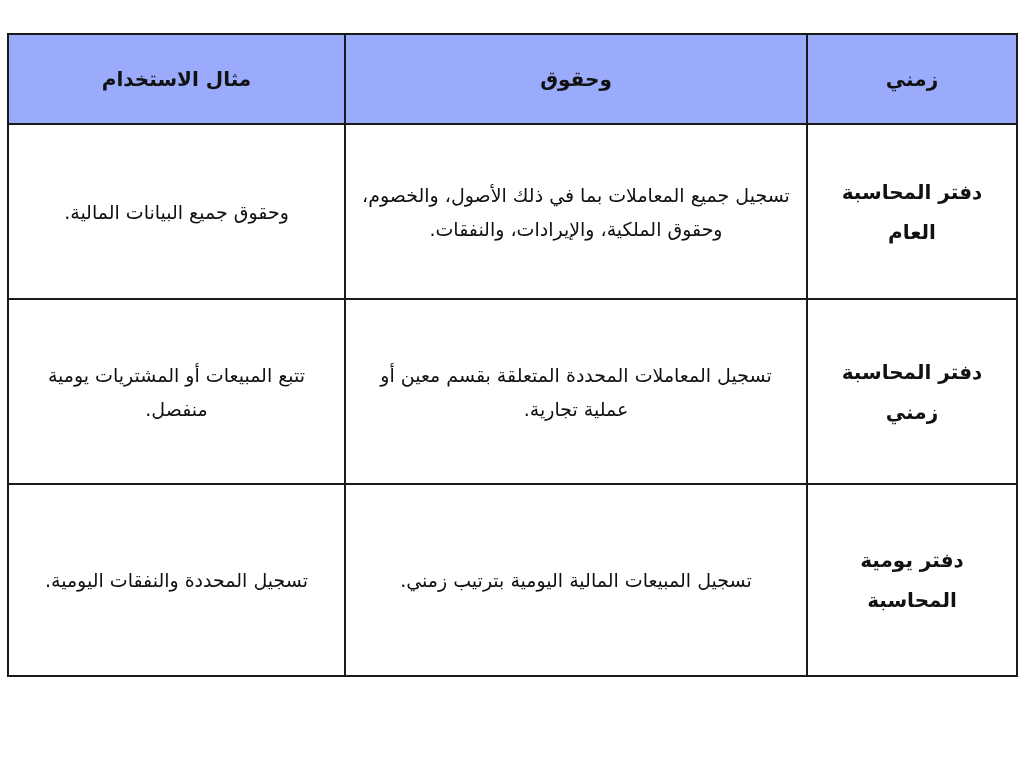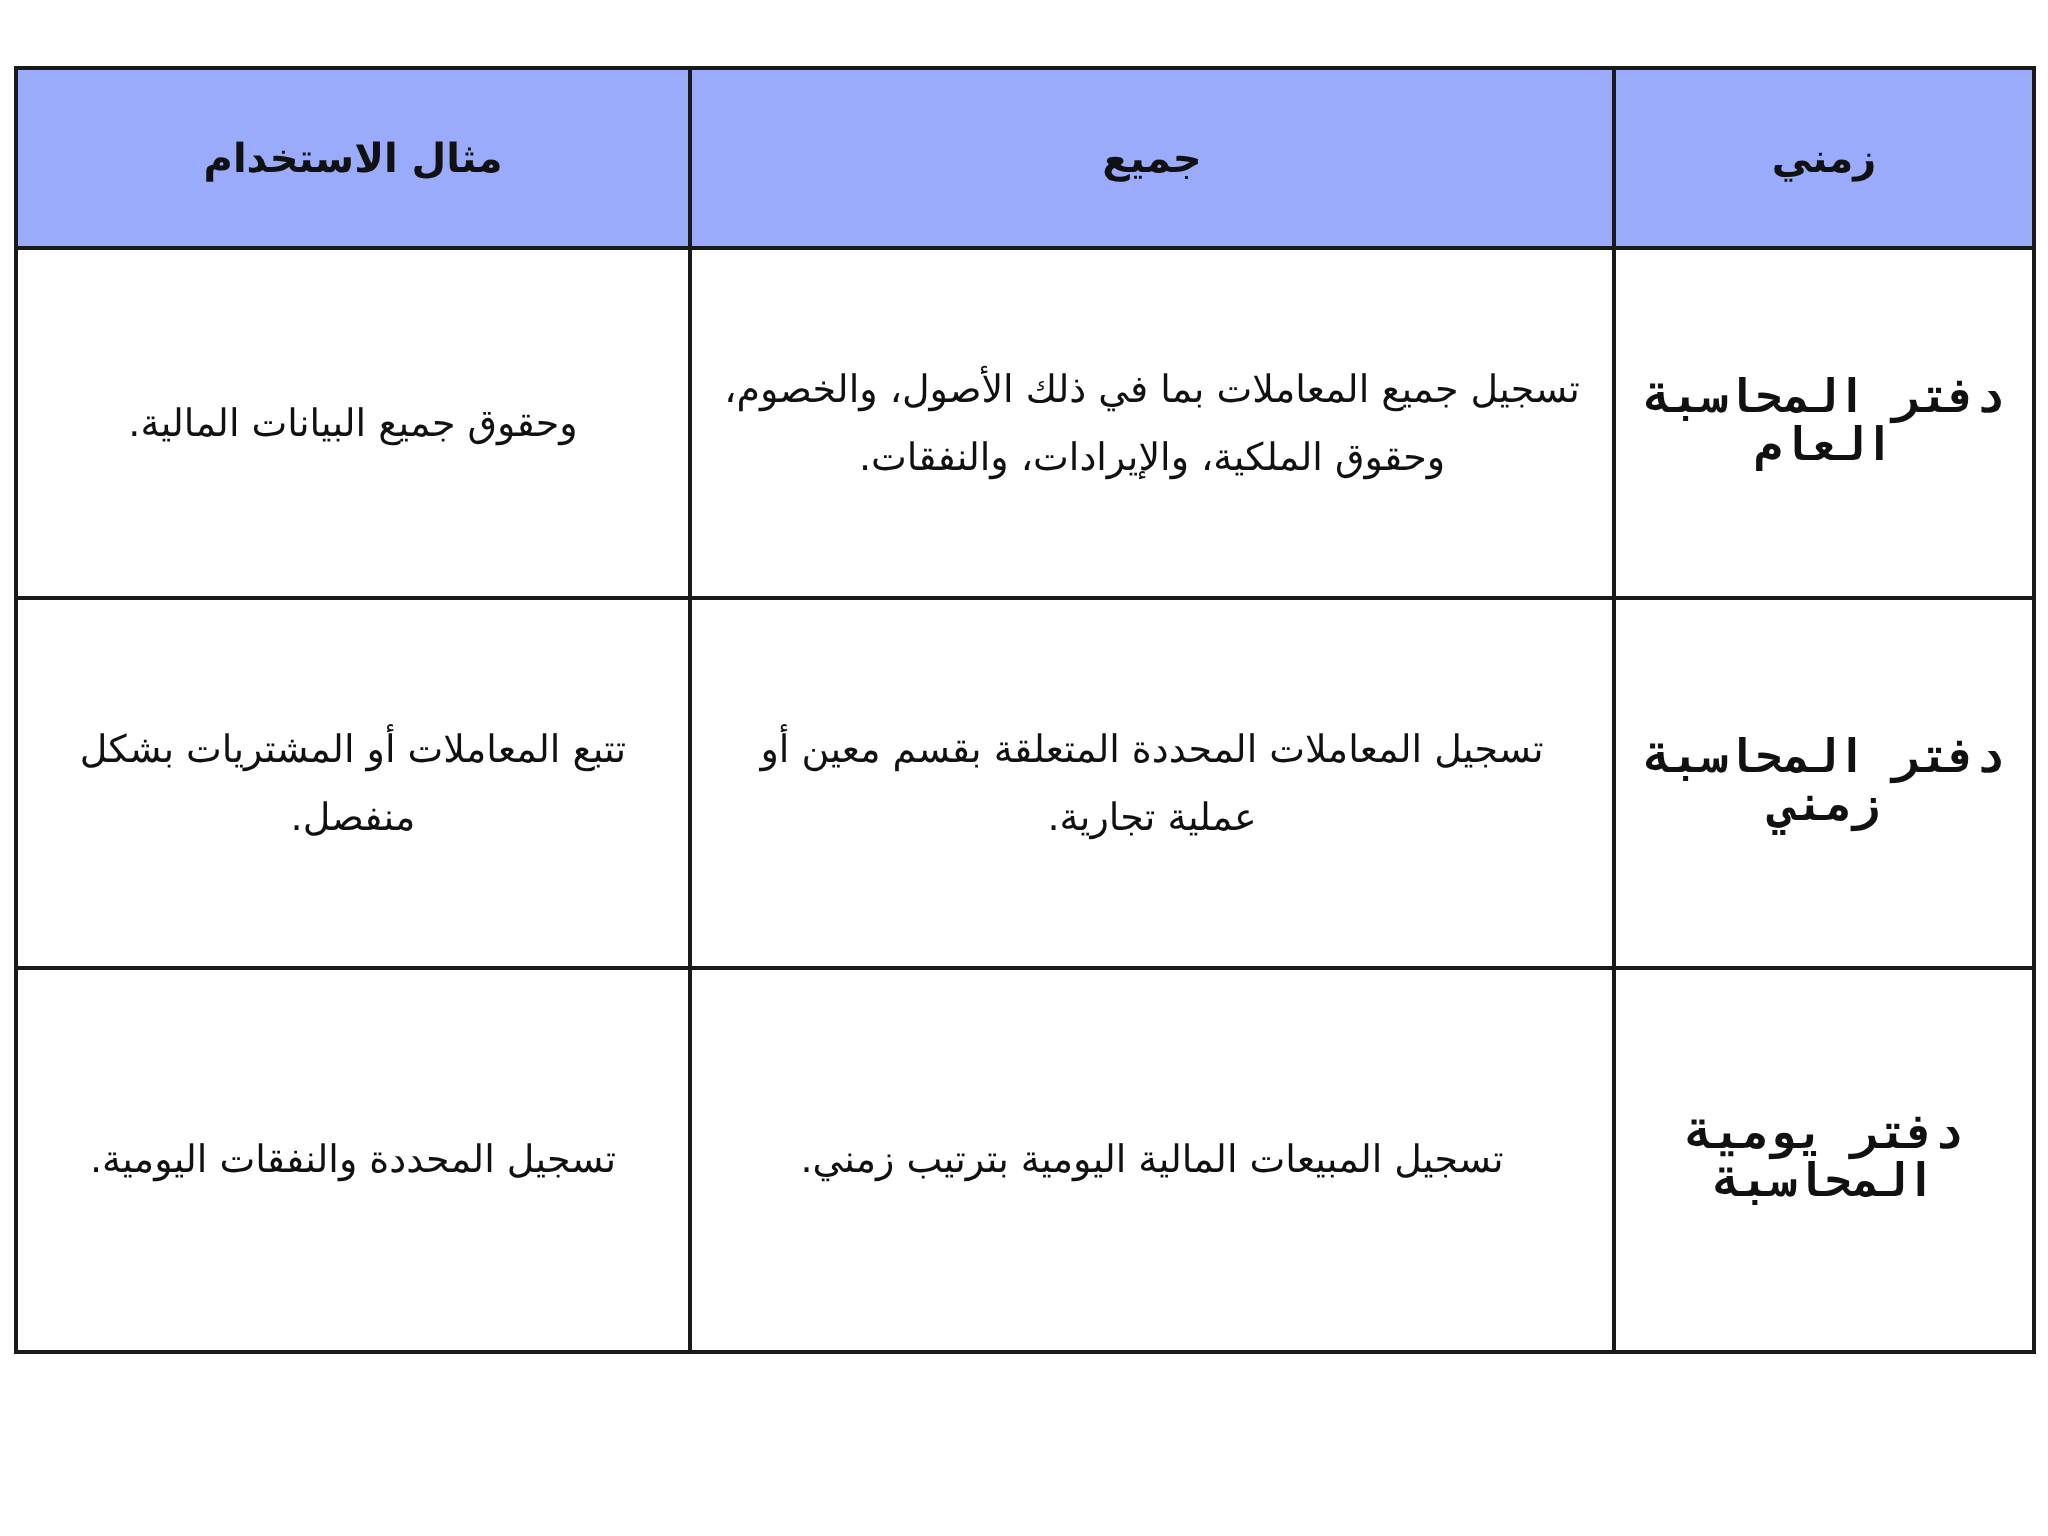--- a/index.html
+++ b/index.html
@@ -38,23 +38,22 @@
       height: 88px;
       font-size: 20px;
       font-weight: bold;
     }
     table.ledger td {
       font-size: 19px;
       line-height: 34px;
     }
     table.ledger td.type-cell {
       font-weight: bold;
-      font-size: 23px;
-      line-height: 24px;
-      font-family: Liberation Mono, monospace;
+      font-size: 20px;
+      line-height: 40px;
     }
     col.c-type { width: 210px; }
     col.c-purpose { width: 462px; }
     col.c-example { width: 337px; }
     tr.r1 td { height: 173px; }
     tr.r2 td { height: 183px; }
     tr.r3 td { height: 190px; }
   </style>
 </head>
 <body>
@@ -62,34 +61,34 @@
 <div class="table-wrap">
   <table class="ledger">
     <colgroup>
       <col class="c-type">
       <col class="c-purpose">
       <col class="c-example">
     </colgroup>
     <thead>
       <tr>
         <th>زمني</th>
-        <th>جميع</th>
+        <th>وحقوق</th>
         <th>مثال الاستخدام</th>
       </tr>
     </thead>
     <tbody>
       <tr class="r1">
         <td class="type-cell">دفتر المحاسبة العام</td>
         <td>تسجيل جميع المعاملات بما في ذلك الأصول، والخصوم، وحقوق الملكية، والإيرادات، والنفقات.</td>
         <td>وحقوق جميع البيانات المالية.</td>
       </tr>
       <tr class="r2">
         <td class="type-cell">دفتر المحاسبة زمني</td>
         <td>تسجيل المعاملات المحددة المتعلقة بقسم معين أو عملية تجارية.</td>
-        <td>تتبع المعاملات أو المشتريات بشكل منفصل.</td>
+        <td>تتبع المبيعات أو المشتريات يومية منفصل.</td>
       </tr>
       <tr class="r3">
         <td class="type-cell">دفتر يومية المحاسبة</td>
         <td>تسجيل المبيعات المالية اليومية بترتيب زمني.</td>
         <td>تسجيل المحددة والنفقات اليومية.</td>
       </tr>
     </tbody>
   </table>
 </div>
 

